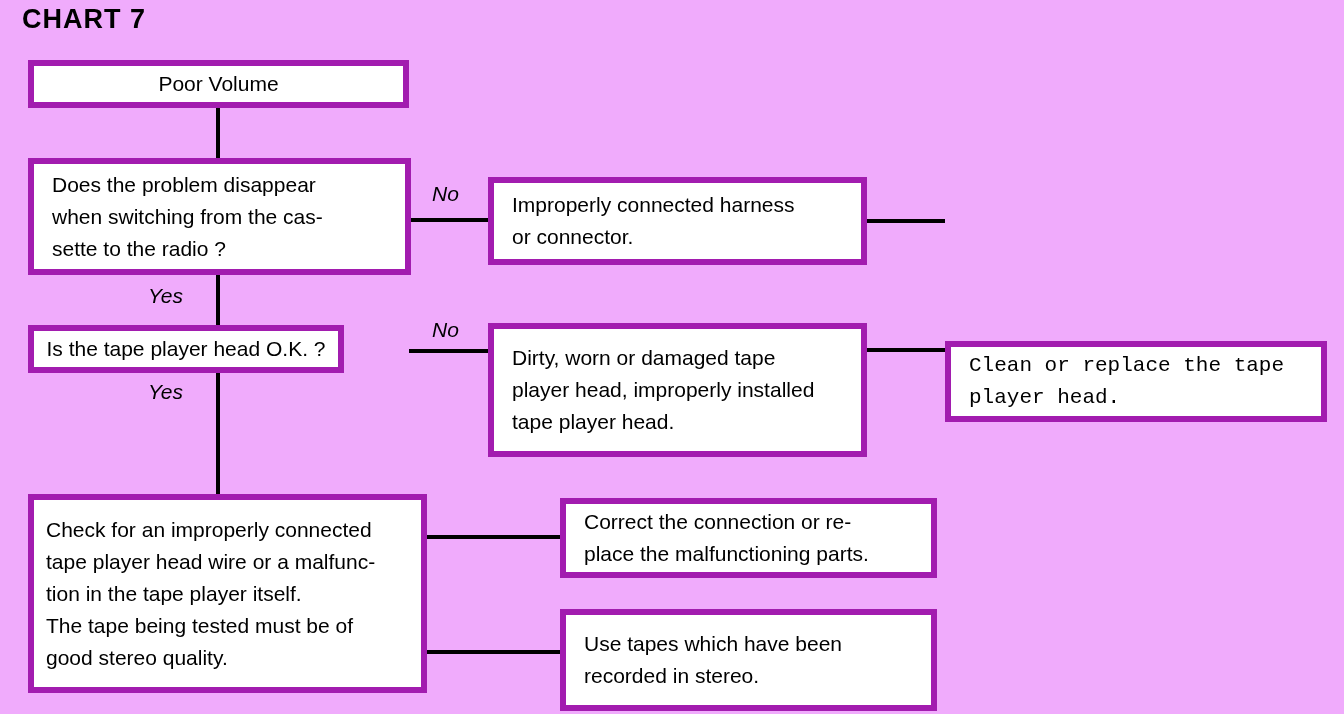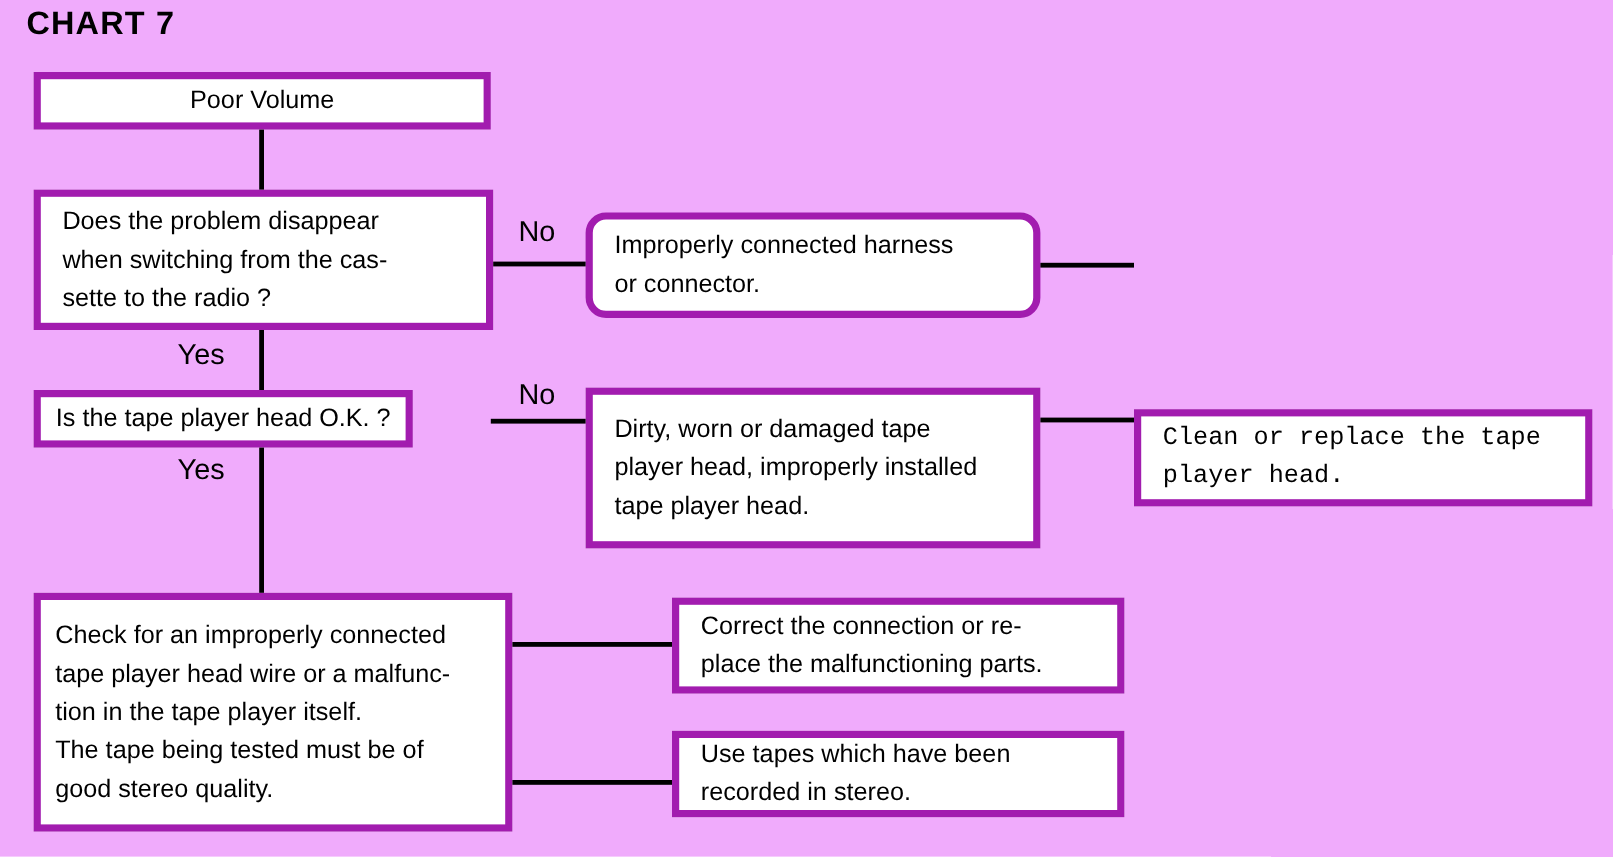--- a/index.html
+++ b/index.html
@@ -39,37 +39,38 @@
     color: #000000;
   }
   .box.left-text   { text-align: left;  padding: 4px 10px 4px 18px; }
   .box.center-text { text-align: center; padding: 4px 8px; }
   .line {
     position: absolute;
     background: #000000;
   }
   .edge-label {
     position: absolute;
-    font-size: 24px;
+    font-size: 21px;
     line-height: 24px;
     color: #000000;
+    font-style: italic;
   }
   .edge-label.right-align { text-align: left; }
 
   
   .n-start  { left: 28px;  top: 60px;  width: 381px; height: 48px;  }
   .n-q1     { left: 28px;  top: 158px; width: 383px; height: 117px; }
-  .n-cause1 { left: 488px; top: 177px; width: 379px; height: 88px; border-radius: 17px;  }
+  .n-cause1 { left: 488px; top: 177px; width: 379px; height: 88px;  }
   .n-fix1   { left: 945px; top: 177px; width: 379px; height: 85px;  }
   .n-q2     { left: 28px;  top: 325px; width: 316px; height: 48px;  }
   .n-cause2 { left: 488px; top: 323px; width: 379px; height: 134px; }
   .n-fix2   { left: 945px; top: 341px; width: 382px; height: 81px; font-family: Liberation Mono, monospace;  }
   .n-check  { left: 28px;  top: 494px; width: 399px; height: 199px; padding-left: 12px !important; }
   .n-fix3   { left: 560px; top: 498px; width: 377px; height: 80px;  }
-  .n-fix4   { left: 560px; top: 609px; width: 377px; height: 72px;  }
+  .n-fix4   { left: 560px; top: 609px; width: 377px; height: 102px;  }
 
   
   .l-v1   { left: 216px; top: 108px; width: 4px;   height: 50px;  }
   .l-v2   { left: 216px; top: 275px; width: 4px;   height: 50px;  }
   .l-v3   { left: 216px; top: 373px; width: 4px;   height: 121px; }
   .l-no1  { left: 411px; top: 218px; width: 77px;  height: 4px;   }
   .l-mid1 { left: 867px; top: 219px; width: 78px;  height: 4px;   }
   .l-no2  { left: 409px; top: 349px; width: 79px;  height: 4px;   }
   .l-mid2 { left: 867px; top: 348px; width: 78px;  height: 4px;   }
   .l-b1   { left: 427px; top: 535px; width: 133px; height: 4px;   }

